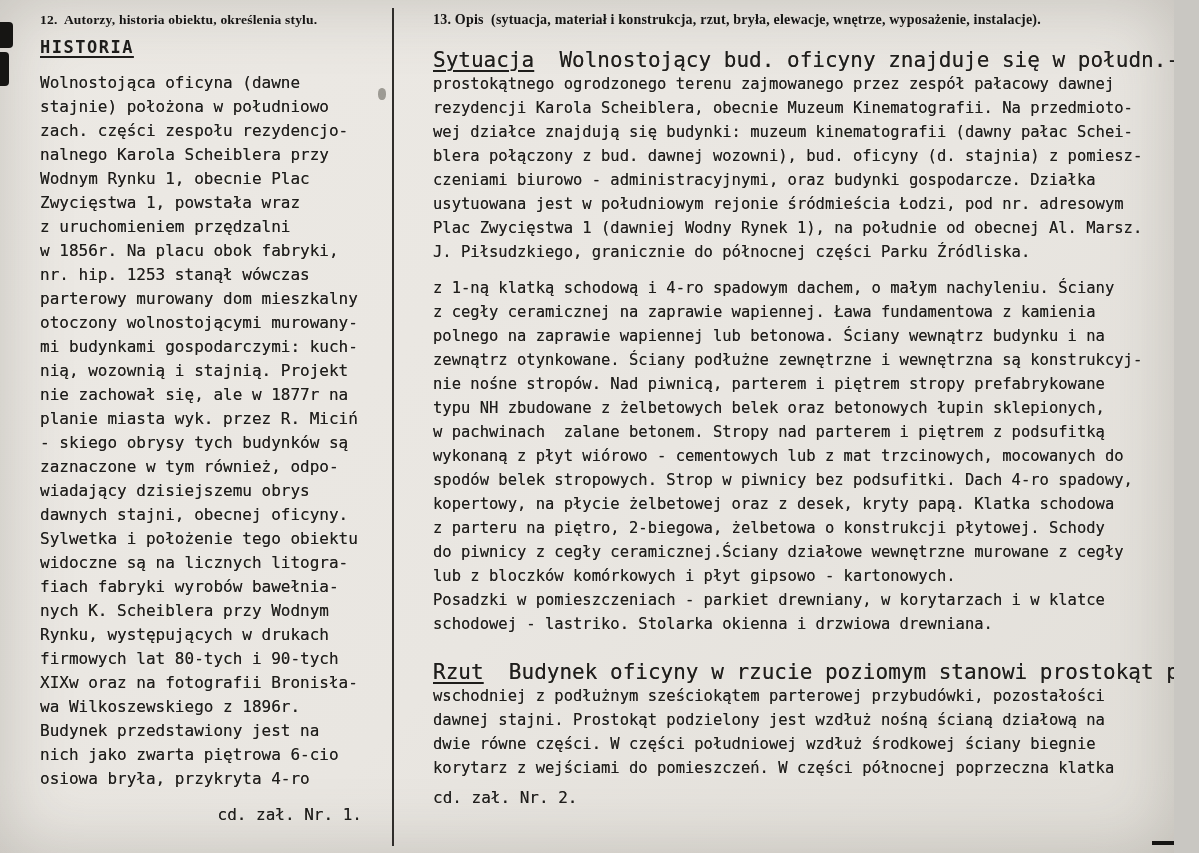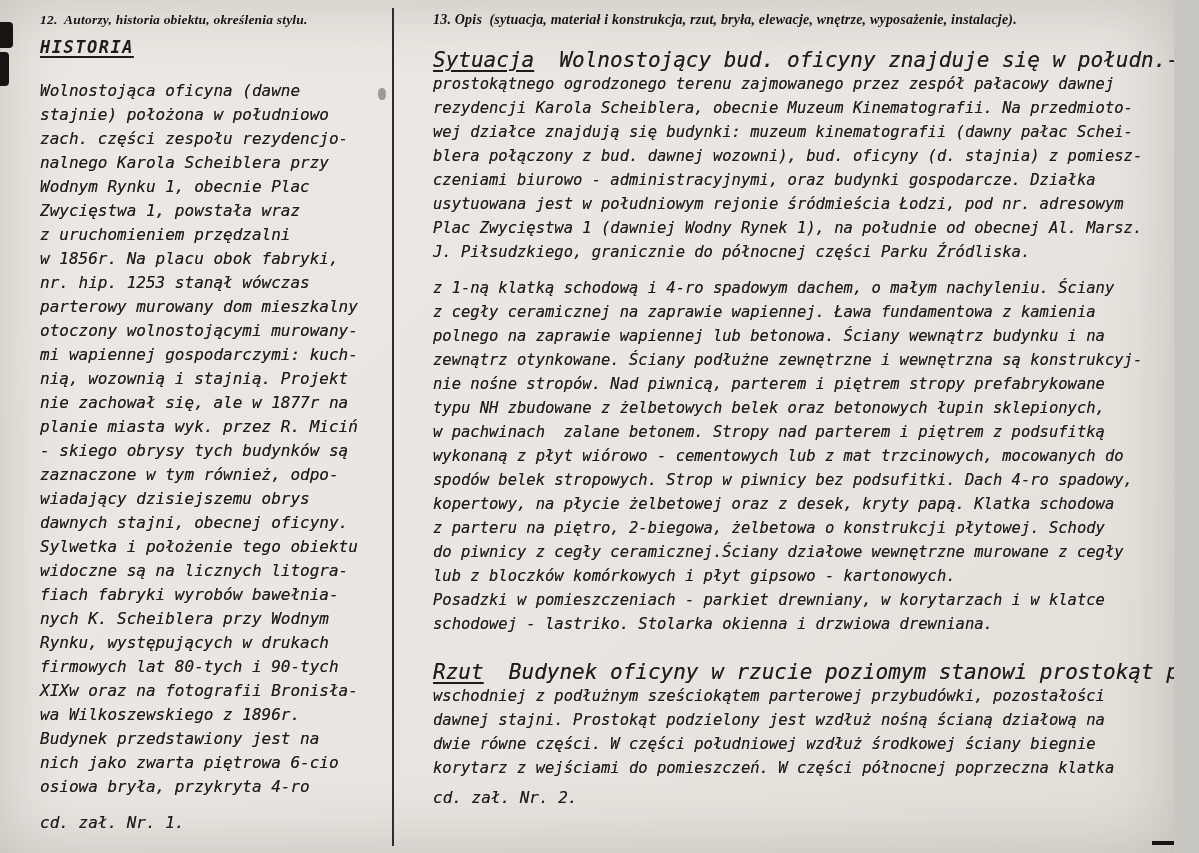--- a/index.html
+++ b/index.html
@@ -4,43 +4,42 @@
 <style>
   html,body{margin:0;padding:0;background:#c9c7c2;}
   .page{
     position:relative;
     width:1174px;height:853px;
     background:linear-gradient(135deg,#ece9e4 0%,#e9e6e1 55%,#e2dfd9 100%);
     box-shadow:inset 0 0 70px rgba(95,90,78,.28);
     overflow:hidden;
     font-family:"DejaVu Sans Mono",monospace;
     color:#1e1d1b;
-    font-style:italic;
   }
   .col{position:absolute;top:12px;}
   .col-left{left:40px;width:350px;}
   .col-right{left:416px;width:786px;margin-left:17px;}
   .col-header{
     font-family:"Liberation Serif",serif;
     font-weight:bold;font-size:13.5px;letter-spacing:.2px;white-space:pre;
     color:#151413;
   }
   .col-right .col-header{font-size:14px;}
   .heading{margin-top:9px;font-size:17px;letter-spacing:1.5px;font-weight:bold;}
   .u{text-decoration:underline;text-underline-offset:3px;text-decoration-thickness:1.5px;}
-  .lines{margin-top:22px;}
+  .lines{margin-top:14px;}
   .line{white-space:pre;font-size:16px;line-height:24px;text-shadow:0 0 .5px rgba(35,32,28,.65);}
   .col-right .line{font-size:15.5px;}
   .first-line{white-space:pre;font-size:21px;line-height:24px;text-shadow:0 0 .5px rgba(35,32,28,.65);}
   .section-sytuacja{margin-top:20px;}
   .section-material{margin-top:12px;}
   .section-rzut{margin-top:24px;}
   .section .lines{margin-top:0;}
   .footer{font-size:16px;margin-top:14px;text-shadow:0 0 .5px rgba(35,32,28,.65);}
-  .col-left .footer{padding-right:28px;}
+  .col-left .footer{text-align:right;padding-right:28px;}
   .col-right .footer{text-align:left;padding-right:170px;margin-top:8px;}
   .divider{position:absolute;left:392px;top:8px;height:838px;width:2px;background:#2f2d2a;}
   .artifact{position:absolute;background:#161513;}
   .smudge{position:absolute;background:#8a877f;border-radius:45%;opacity:.8;}
 </style>
 </head>
 <body>
 
 <div class="page">
 
@@ -52,21 +51,21 @@
         <div class="line">stajnie) położona w południowo</div>
         <div class="line">zach. części zespołu rezydencjo-</div>
         <div class="line">nalnego Karola Scheiblera przy</div>
         <div class="line">Wodnym Rynku 1, obecnie Plac</div>
         <div class="line">Zwycięstwa 1, powstała wraz</div>
         <div class="line">z uruchomieniem przędzalni</div>
         <div class="line">w 1856r. Na placu obok fabryki,</div>
         <div class="line">nr. hip. 1253 stanął wówczas</div>
         <div class="line">parterowy murowany dom mieszkalny</div>
         <div class="line">otoczony wolnostojącymi murowany-</div>
-        <div class="line">mi wapiennej gospodarczymi: kuch-</div>
+        <div class="line">mi budynkami gospodarczymi: kuch-</div>
         <div class="line">nią, wozownią i stajnią. Projekt</div>
         <div class="line">nie zachował się, ale w 1877r na</div>
         <div class="line">planie miasta wyk. przez R. Miciń</div>
         <div class="line">- skiego obrysy tych budynków są</div>
         <div class="line">zaznaczone w tym również, odpo-</div>
         <div class="line">wiadający dzisiejszemu obrys</div>
         <div class="line">dawnych stajni, obecnej oficyny.</div>
         <div class="line">Sylwetka i położenie tego obiektu</div>
         <div class="line">widoczne są na licznych litogra-</div>
         <div class="line">fiach fabryki wyrobów bawełnia-</div>

